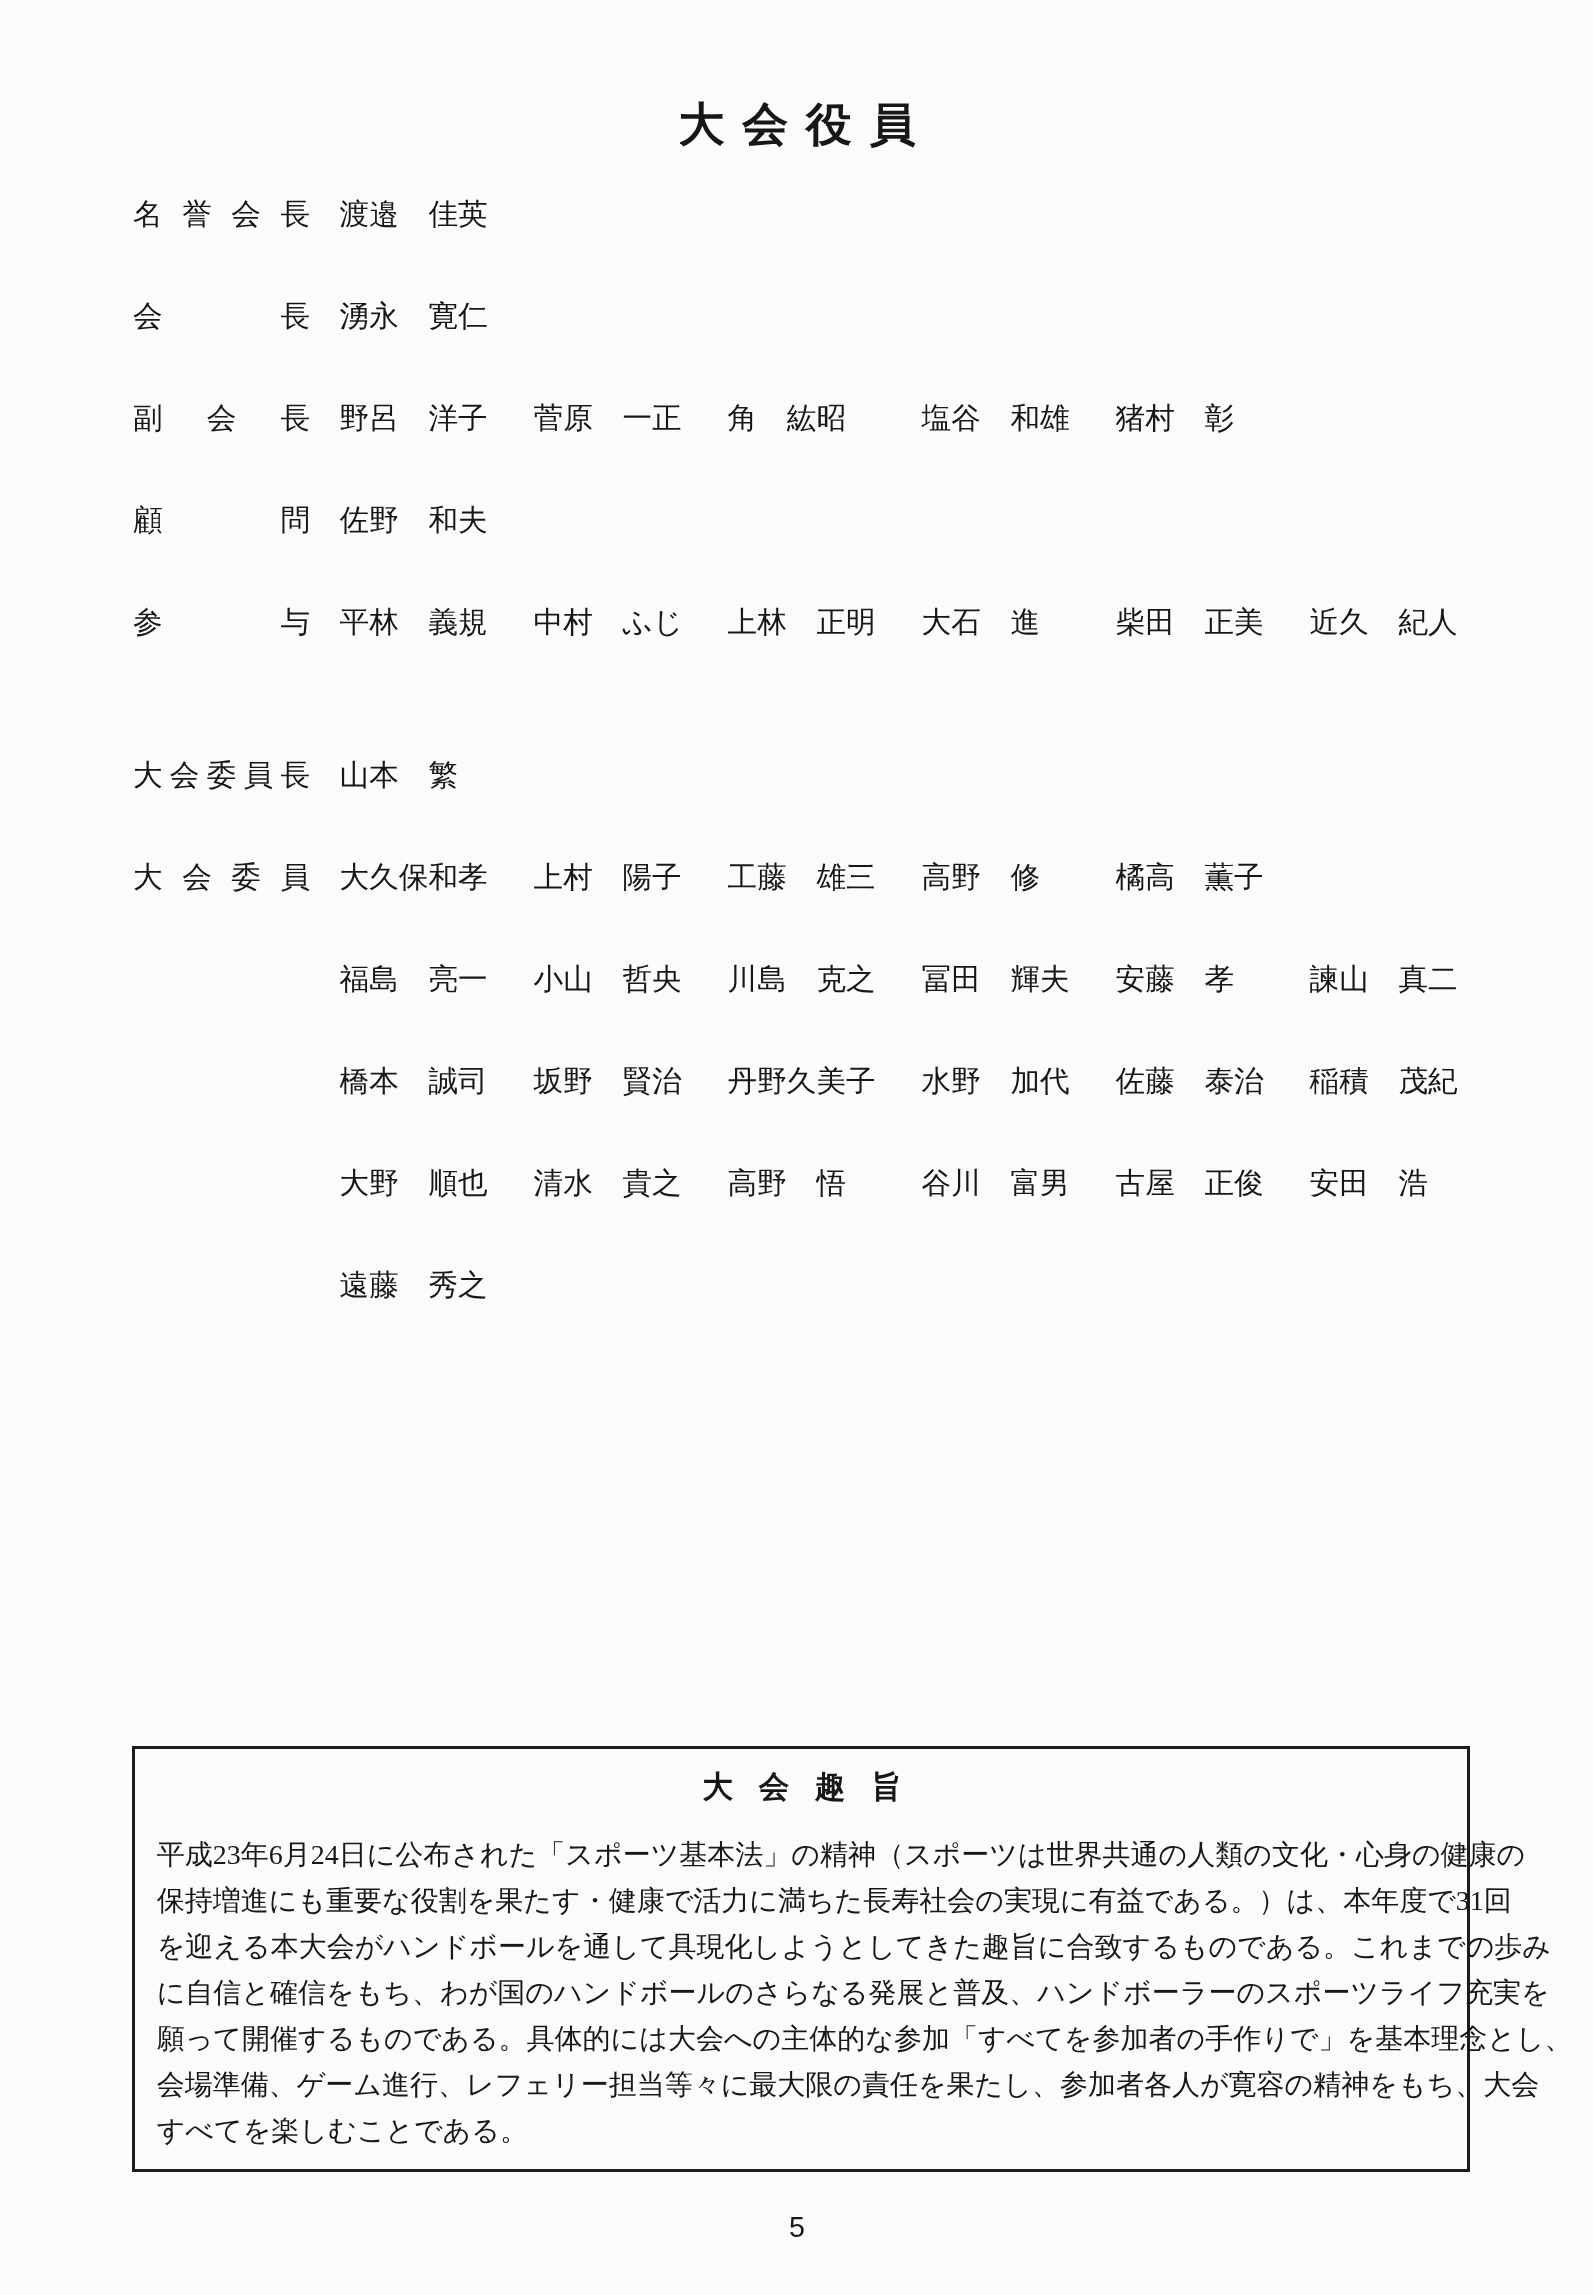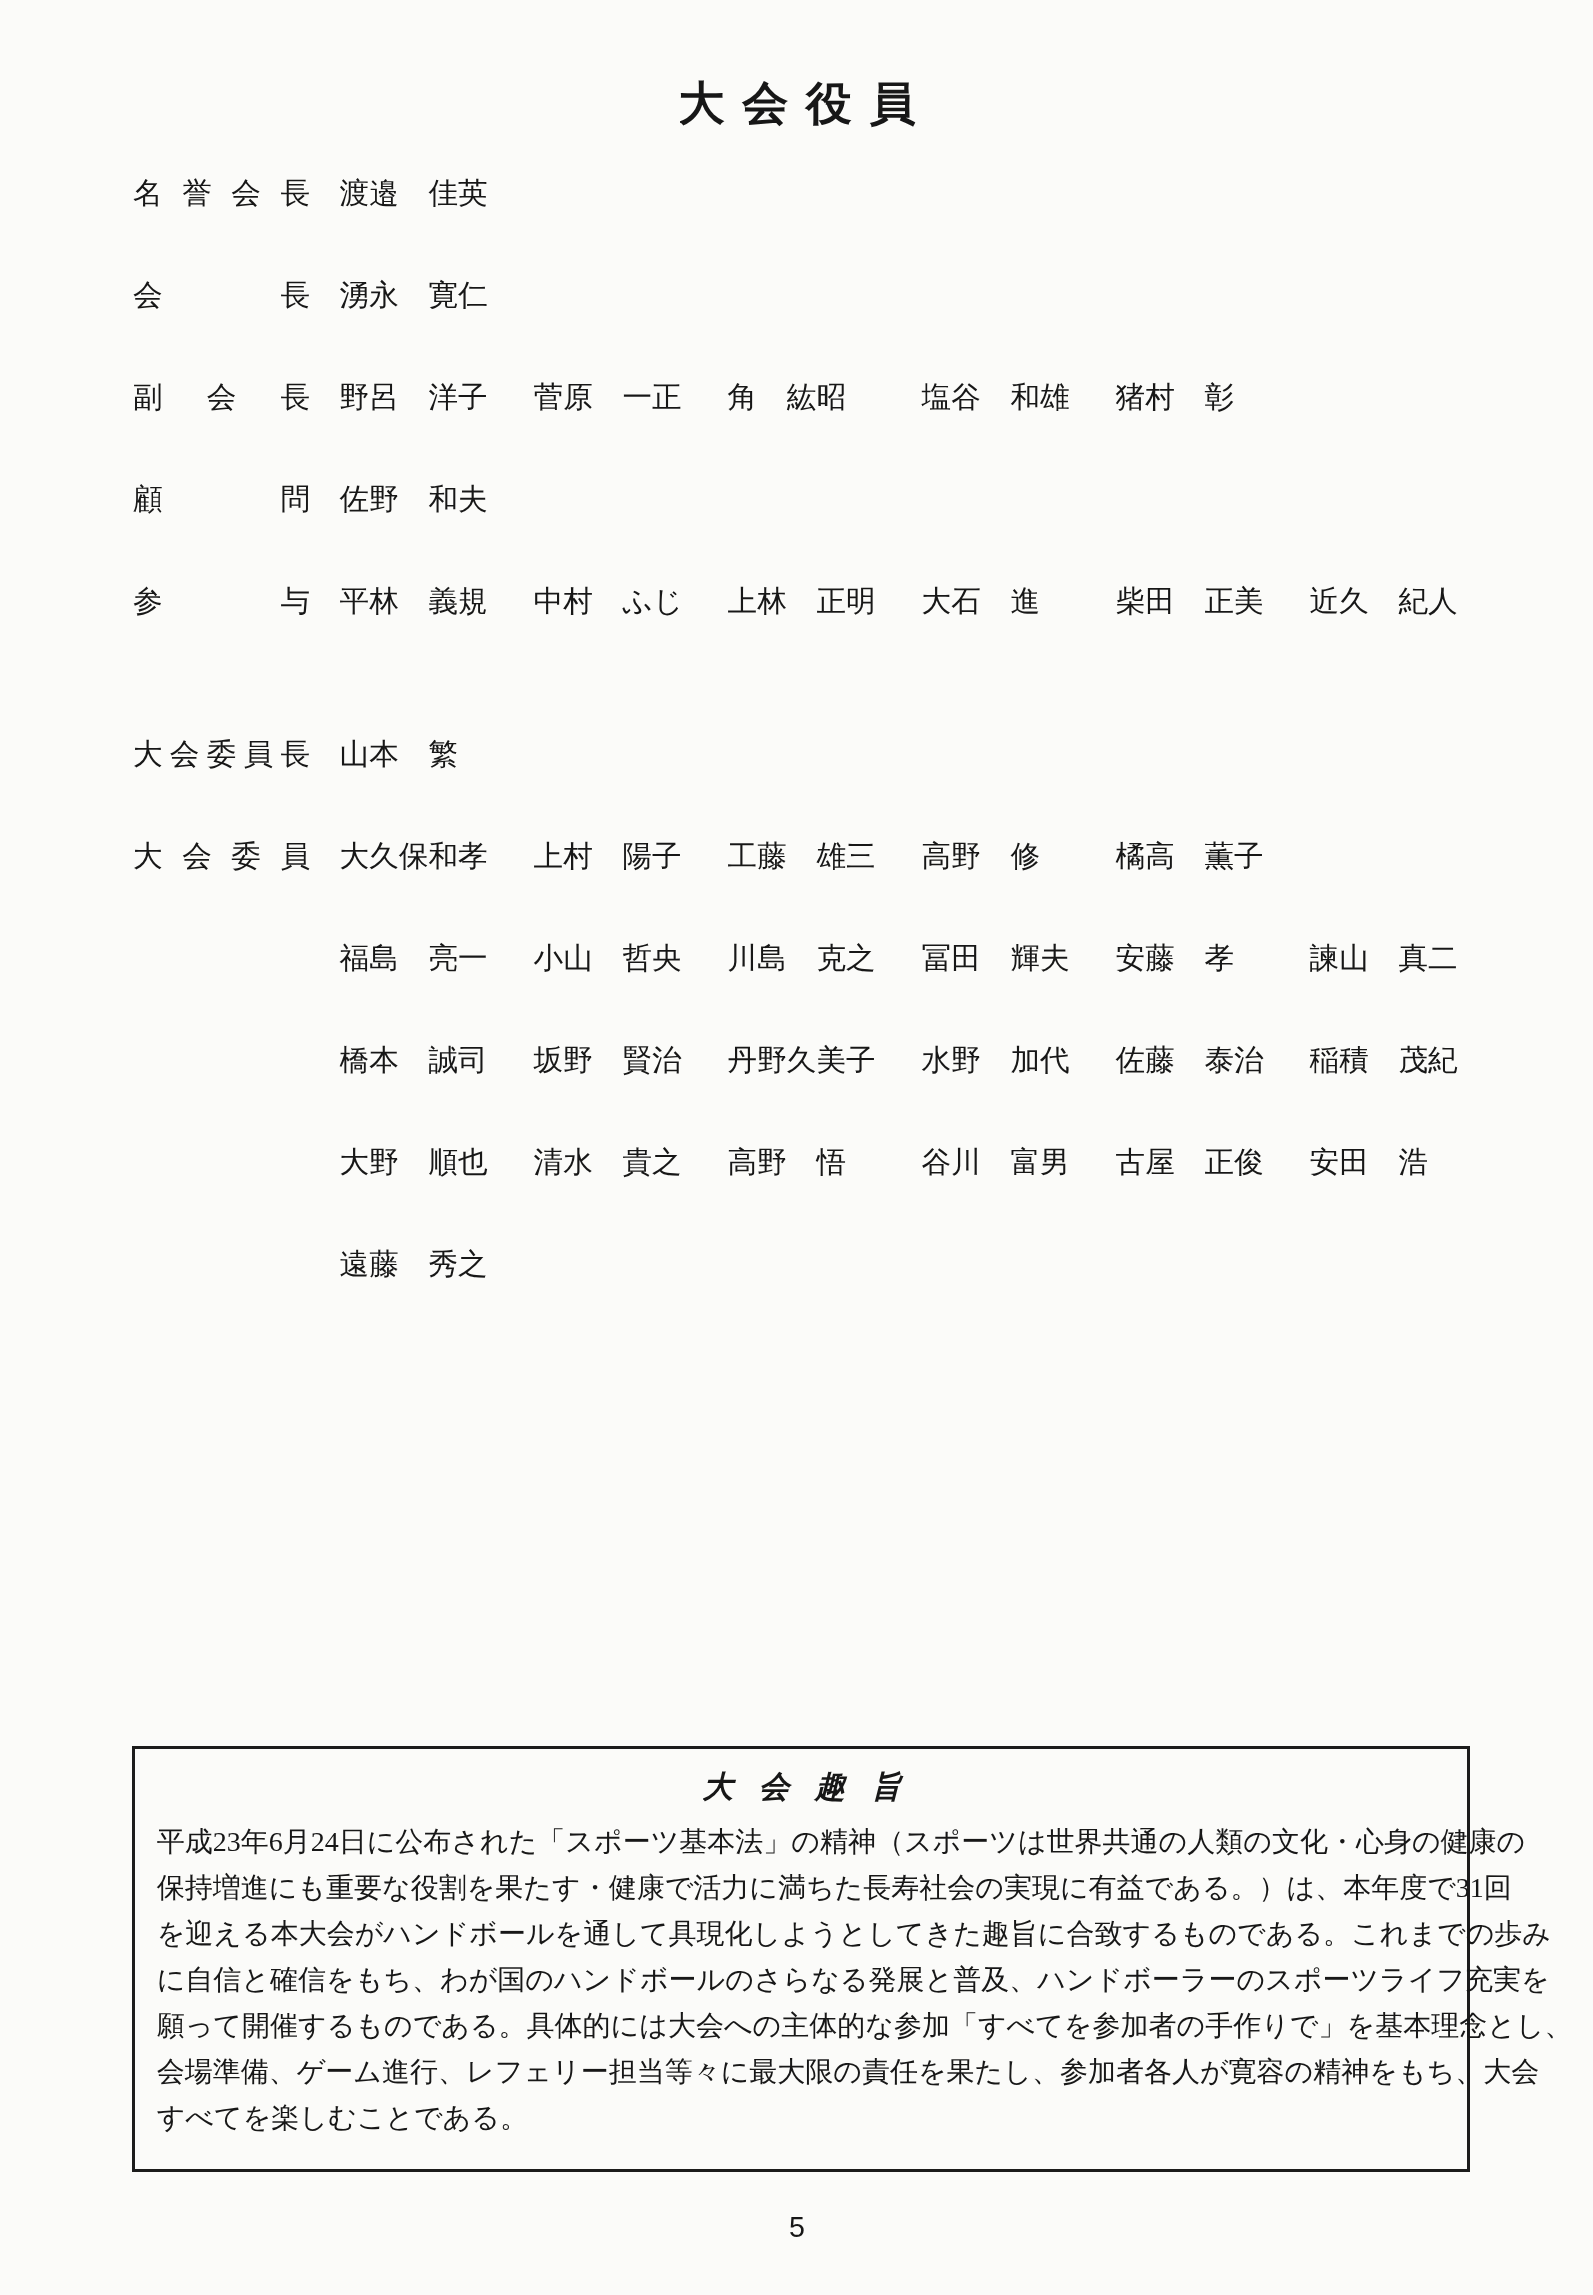--- a/index.html
+++ b/index.html
@@ -9,41 +9,41 @@
   }
   *{margin:0;padding:0;box-sizing:border-box;}
   html,body{background:#ddd;}
   .page{
     width:1594px;height:2295px;margin:0 auto;position:relative;
     background:var(--paper);color:var(--ink);
     font-family:"Liberation Serif","DejaVu Serif",serif;
     overflow:hidden;
   }
   .doc-title{
-    padding-top:73px;text-align:center;
+    padding-top:94px;text-align:center;
     font-size:46px;font-weight:bold;letter-spacing:17.7px;text-indent:17.7px;
   }
   .officers{margin:38px 0 0 133px;}
   .officer-row{display:flex;align-items:flex-start;height:102px;font-size:29.6px;}
   .officer-row.extra-gap{margin-top:51px;}
   .role{
     flex:0 0 177px;display:inline-block;
     text-align:justify;text-align-last:justify;
     white-space:normal;
   }
   .names{margin-left:29.6px;display:flex;flex-wrap:nowrap;}
   .name{flex:0 0 194px;white-space:nowrap;}
   .purpose{
     position:absolute;left:132px;top:1746px;width:1338px;height:426px;
     border:3px solid var(--box_border);
     padding:17.7px 19.7px 0 21.7px;
   }
   .purpose-title{
     text-align:center;font-size:30.5px;font-weight:bold;
-    letter-spacing:25.6px;text-indent:25.6px;margin-bottom:11px;font-style:italic;
+    letter-spacing:25.6px;text-indent:25.6px;margin-bottom:24px;
   }
   .purpose-line{
     font-size:28px;line-height:46px;white-space:nowrap;
     font-weight:400;
   }
   .page-number{
     position:absolute;left:0;right:0;bottom:51px;text-align:center;
     font-size:28.6px;font-family:"Liberation Sans","DejaVu Sans",sans-serif;
   }
 </style>

